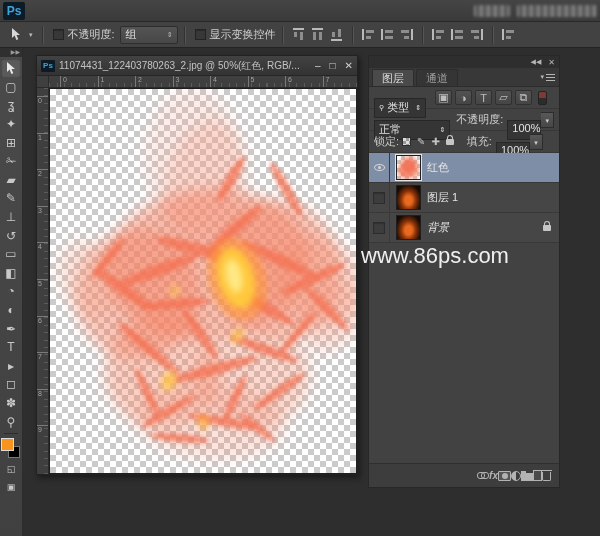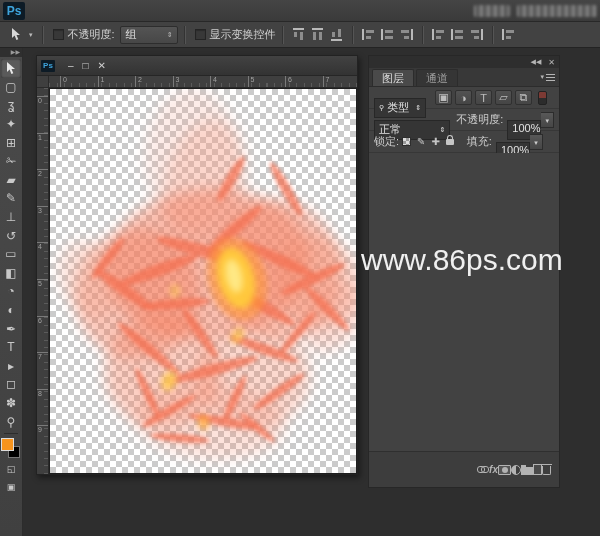--- a/index.html
+++ b/index.html
@@ -119,40 +119,40 @@
       radial-gradient(circle at 35% 68%,rgba(243,120,92,.8) 0 18%,transparent 45%),
       radial-gradient(circle at 70% 70%,rgba(246,150,120,.7) 0 15%,transparent 40%),
       linear-gradient(45deg,#c9c9c9 25%,transparent 25%,transparent 75%,#c9c9c9 75%),
       linear-gradient(45deg,#c9c9c9 25%,transparent 25%,transparent 75%,#c9c9c9 75%);
     background-size:100% 100%,100% 100%,100% 100%,8px 8px,8px 8px;background-position:0 0,0 0,0 0,0 0,4px 4px;}
   .thumb.dark{background:radial-gradient(ellipse at 50% 62%,#e86a1e 0 22%,#8a3208 46%,#1a0c04 78%,#120803 100%);}
   .lname{flex:1;overflow:hidden;text-overflow:ellipsis;}
   .lname.italic{font-style:italic;}
   .rowlock{margin-right:8px;}
   #panel-fill{flex:1;background:#424242;}
-  #panel-bottombar{height:36px;background:#3d3d3d;border-top:1px solid #2f2f2f;display:flex;align-items:center;
+  #panel-bottombar{height:24px;background:#3d3d3d;border-top:1px solid #2f2f2f;display:flex;align-items:center;
                    justify-content:flex-end;padding:0 8px;color:#b3b3b3;}
   .bicon{font-size:10px;line-height:1;color:#b3b3b3;}
   .fx{font-style:italic;font-size:10px;font-weight:bold;}
   .maskicon{width:13px;height:10px;border:1px solid #b3b3b3;border-radius:1px;position:relative;background:#555;}
   .maskicon::before{content:"";position:absolute;left:3px;top:1px;width:6px;height:6px;border-radius:50%;background:#b3b3b3;}
   .adjicon{width:10px;height:10px;border:1px solid #b3b3b3;border-radius:50%;
            background:linear-gradient(90deg,#b3b3b3 0 50%,transparent 50%);}
   .foldericon{width:12px;height:8px;background:#b3b3b3;position:relative;margin-top:3px;}
   .foldericon::before{content:"";position:absolute;left:0;top:-2px;width:5px;height:2px;background:#b3b3b3;}
   .newicon{width:9px;height:11px;border:1px solid #b3b3b3;background:#4a4a4a;}
   .trashicon{width:9px;height:9px;border:1px solid #b3b3b3;border-top:none;border-radius:0 0 2px 2px;position:relative;margin-top:2px;}
   .trashicon::before{content:"";position:absolute;left:-2px;top:-2px;width:11px;height:1px;background:#b3b3b3;}
   .linkicon{width:12px;height:7px;position:relative;}
   .linkicon::before,.linkicon::after{content:"";position:absolute;top:0;width:6px;height:5px;
     border:1px solid #b3b3b3;border-radius:3px;}
   .linkicon::before{left:0;} .linkicon::after{left:4px;}
   
   #rightstrip{position:absolute;left:561px;top:48px;width:39px;height:488px;background:#2e2e2e;z-index:5;}
-  #watermark{position:absolute;left:361px;top:243px;z-index:40;color:#efefef;font-size:30px;letter-spacing:0px;}
+  #watermark{position:absolute;left:361px;top:243px;z-index:40;color:#efefef;font-size:22px;letter-spacing:0px;}
 </style>
 </head>
 <body>
 
 <div id="menubar">
   <div id="pslogo">Ps</div>
   <div style="flex:1"></div>
   <div class="blurblob" style="width:36px;margin-right:7px;"></div>
   <div class="blurblob" style="width:80px;margin-right:3px;"></div>
 </div>
@@ -227,20 +227,21 @@
   </div>
   <div class="tool" style="font-size:9px;margin-top:2px;">◱</div>
   <div class="tool" style="font-size:9px;">▣</div>
 </div>
 
 <div id="rightstrip"></div>
 
 <div id="docwin">
   <div id="doc-titlebar">
     <span id="doc-ps-icon">Ps</span>
+    <span id="doc-title">11074431_122403780263_2.jpg @ 50%(红色, RGB/...</span>
     <span id="doc-winbtns" style="display:flex;">
         <span class="winbtn">–</span>
         <span class="winbtn">□</span>
         <span class="winbtn">✕</span>
       </span>
   </div>
   <div id="doc-main">
     <div id="ruler-corner"></div>
     <div id="ruler-h">
         <span class="rh-num" style="left: 11px;">0</span>
@@ -359,20 +360,44 @@
   <div class="prow">
     <span>锁定:</span>
     <span class="checker-mini"></span>
     <span class="lockicon">✎</span>
     <span class="lockicon">✚</span>
     <span class="padlock"></span>
     <span style="margin-left:10px;">填充:</span>
     <span class="pvalue" style="width:34px;text-align:right;">100%</span>
     <span class="pdrop">▾</span>
   </div>
+  <div id="layers-list">
+      <div class="lrow selected">
+        <div class="eyecell">
+          <span class="eye"></span>
+        </div>
+        <div class="thumb pink sel"></div>
+        <span class="lname">红色</span>
+      </div>
+      <div class="lrow">
+        <div class="eyecell">
+          <span class="vis-empty"></span>
+        </div>
+        <div class="thumb dark"></div>
+        <span class="lname">图层 1</span>
+      </div>
+      <div class="lrow">
+        <div class="eyecell">
+          <span class="vis-empty"></span>
+        </div>
+        <div class="thumb dark"></div>
+        <span class="lname italic">背景</span>
+        <span class="padlock rowlock"></span>
+      </div>
+    </div>
   <div id="panel-fill"></div>
   <div id="panel-bottombar">
     <span class="linkicon"></span>
     <span class="bicon fx">fx</span>
     <span class="maskicon"></span>
     <span class="adjicon"></span>
     <span class="foldericon"></span>
     <span class="newicon"></span>
     <span class="trashicon"></span>
   </div>

